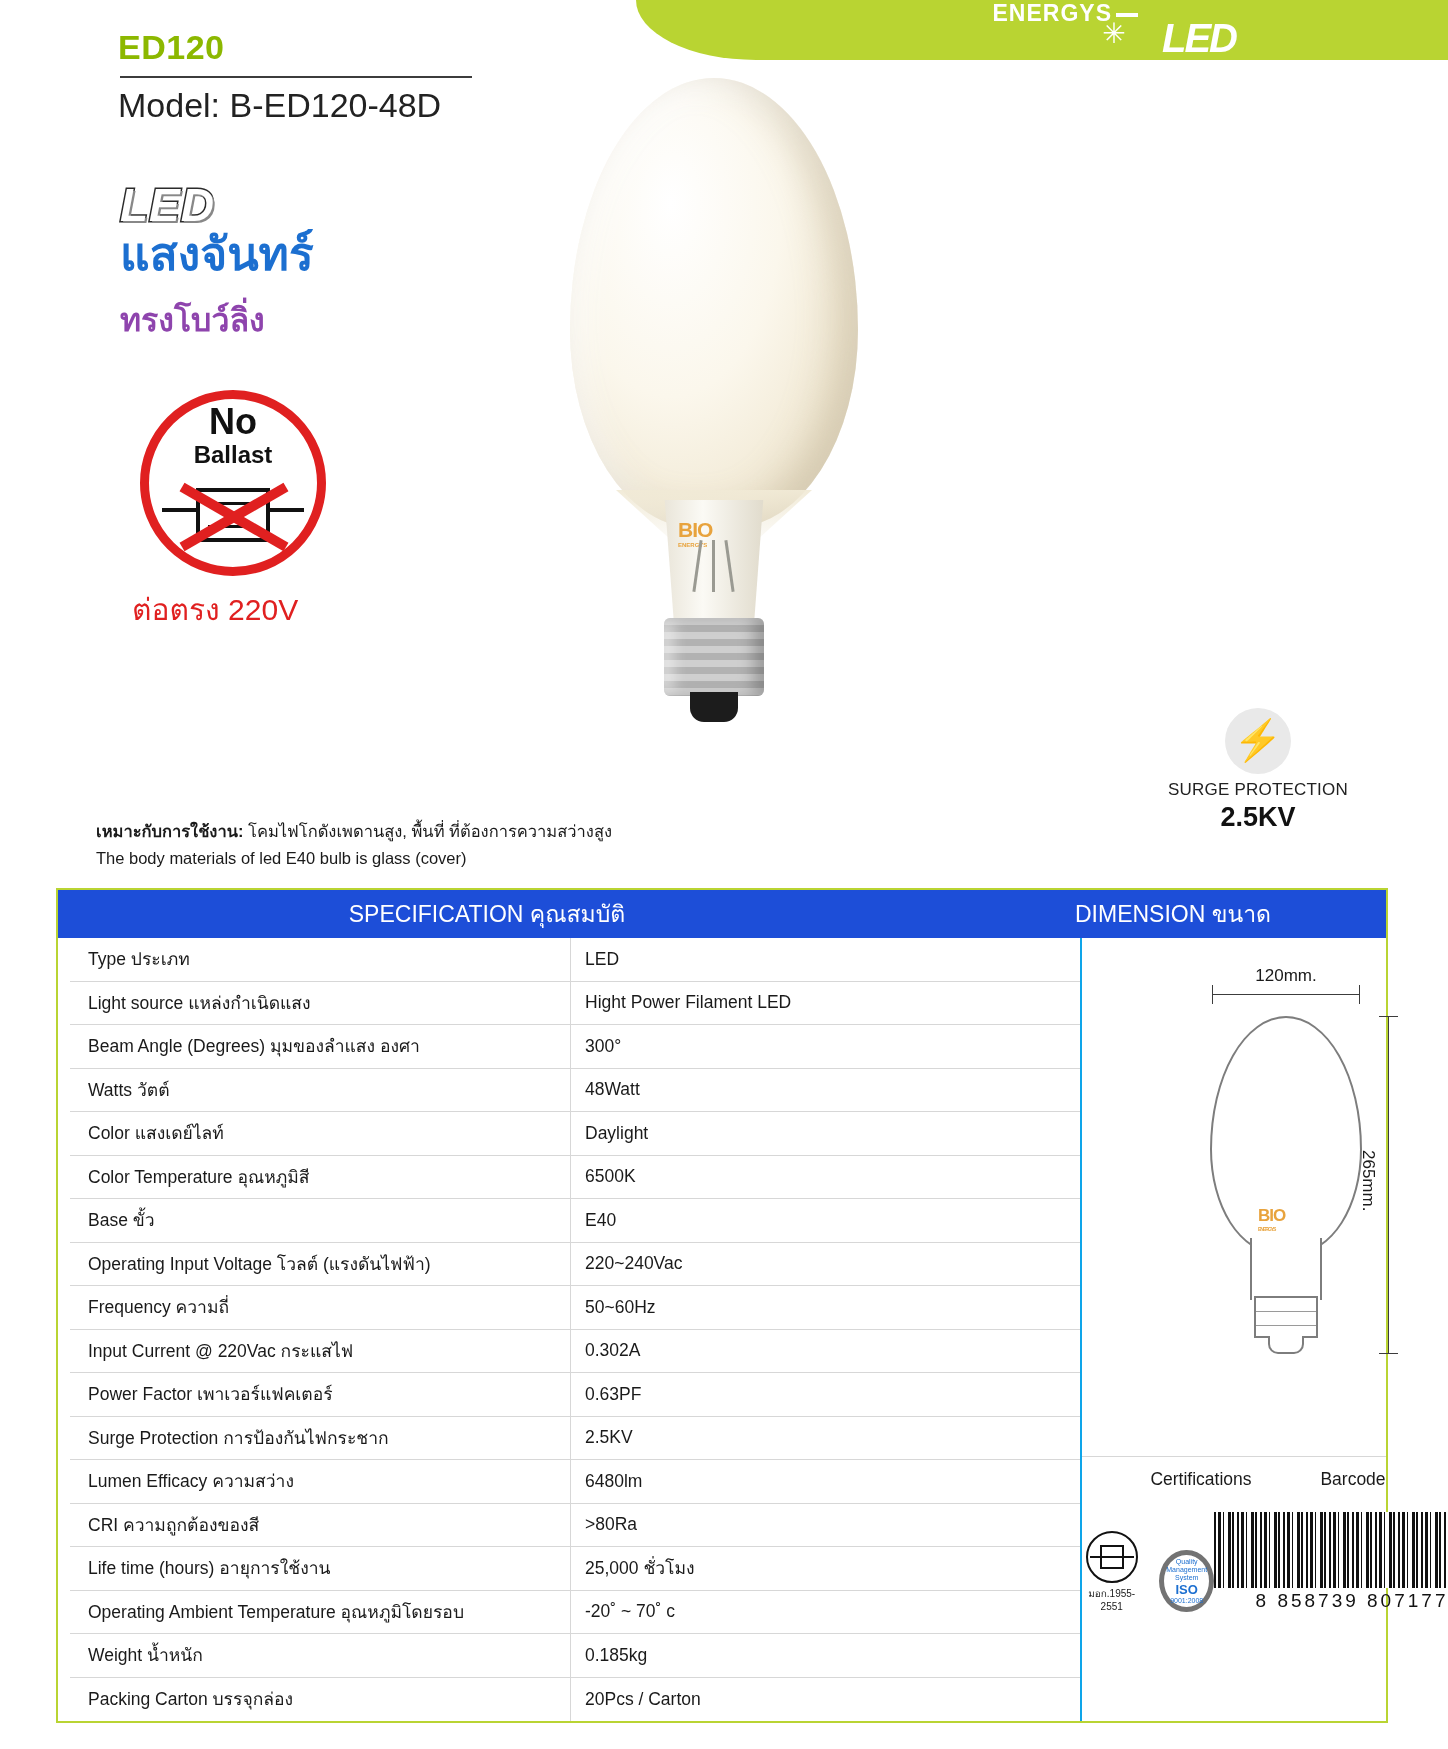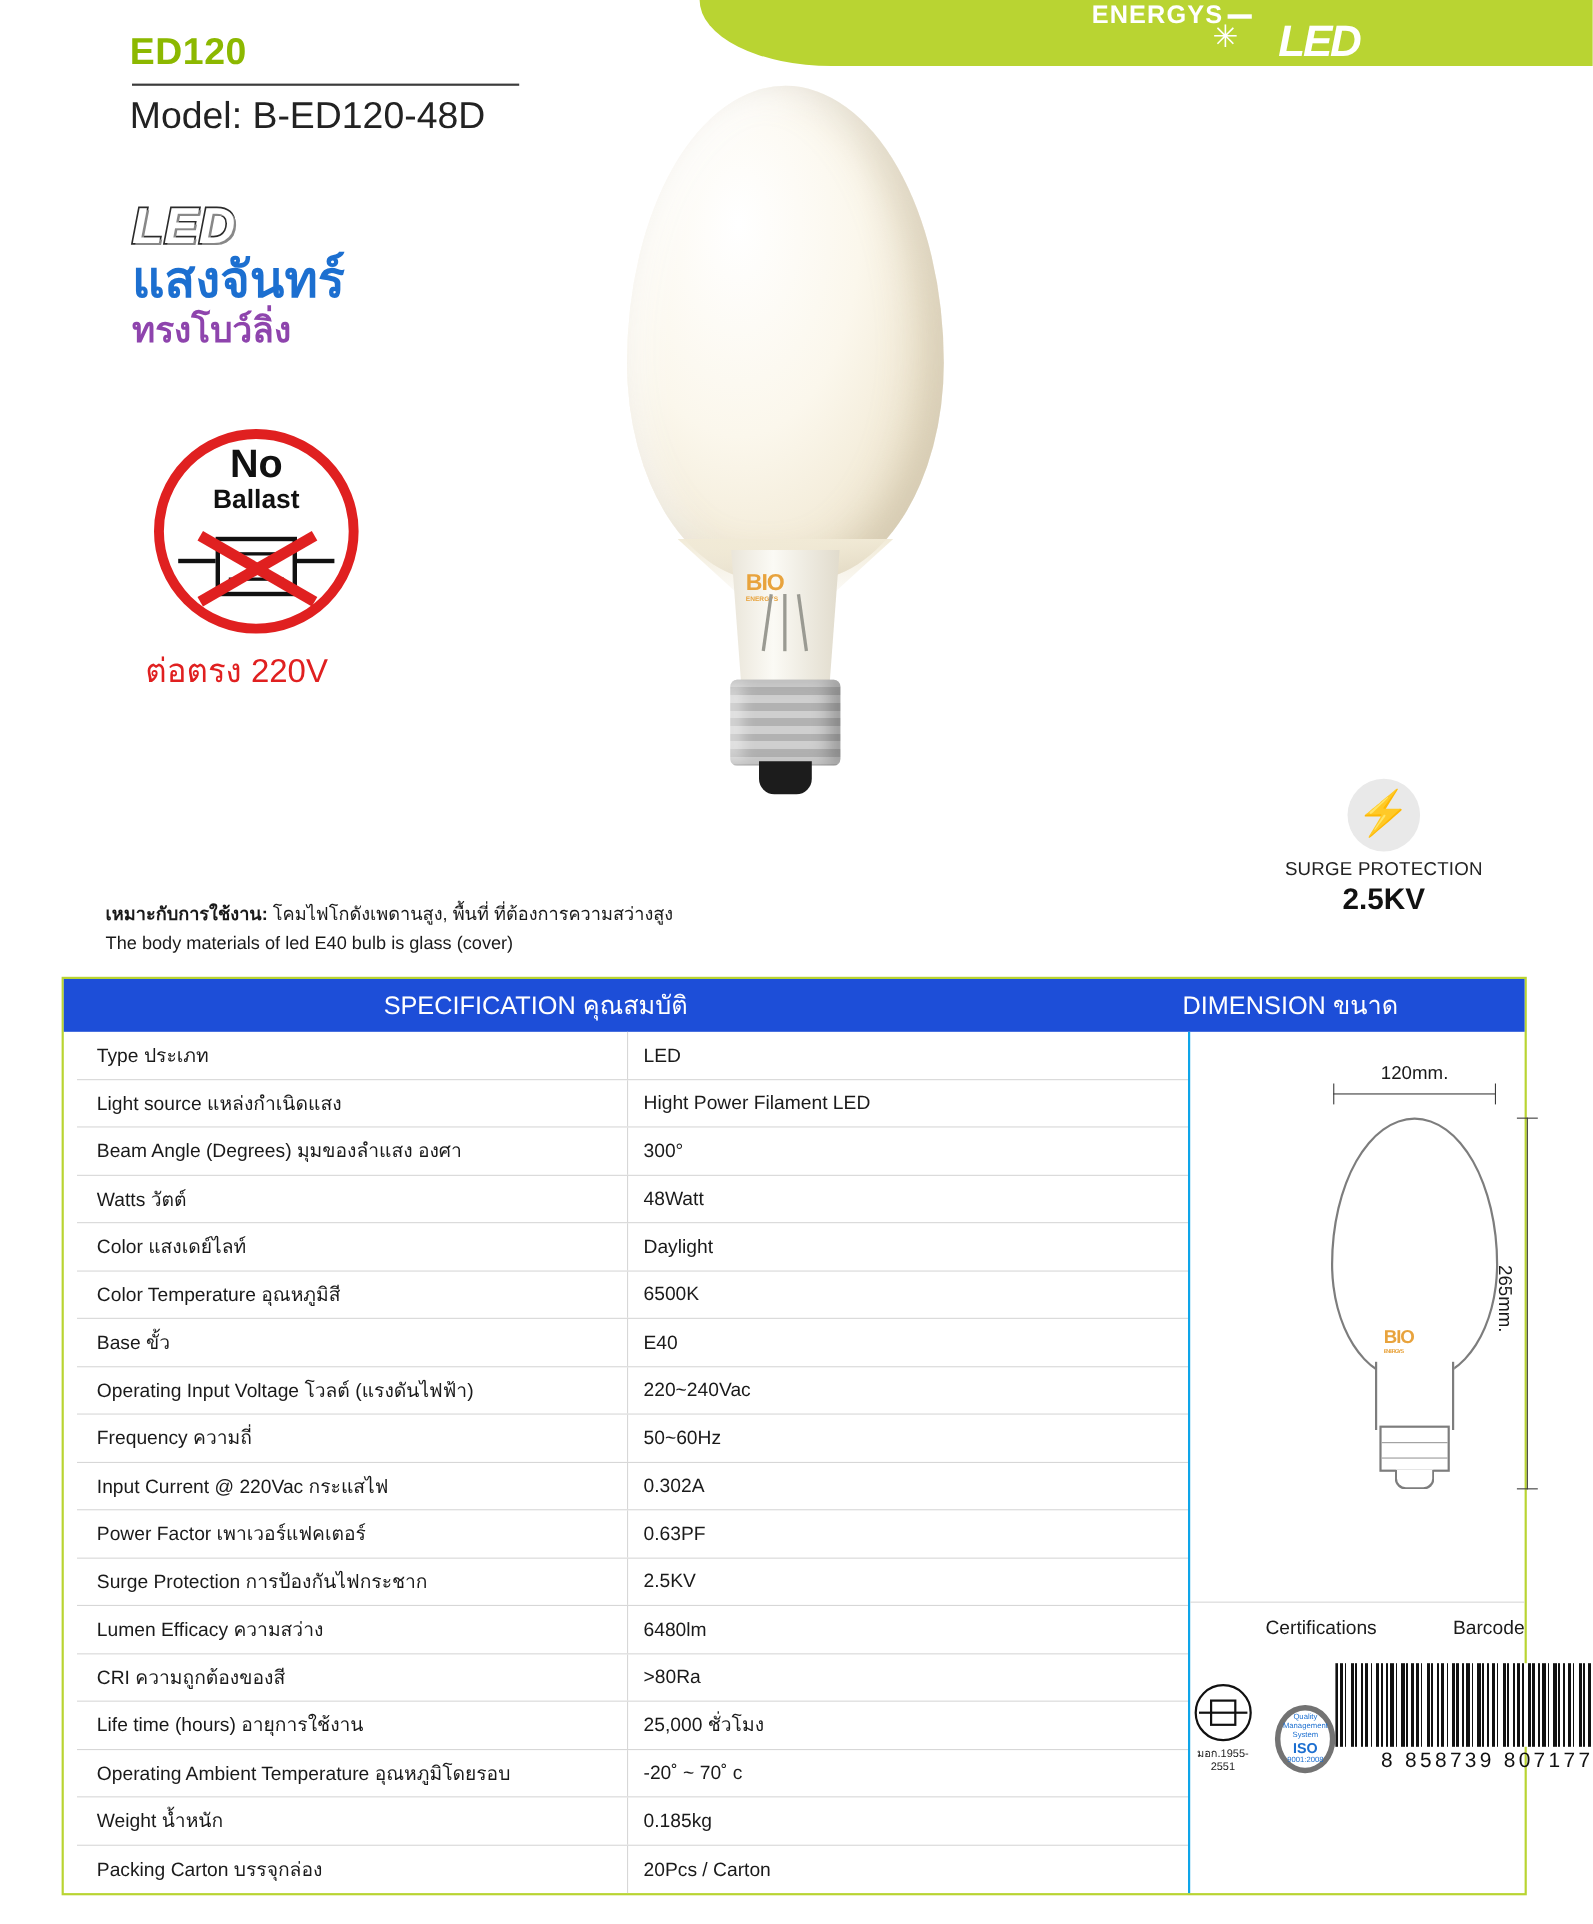--- a/index.html
+++ b/index.html
@@ -119,20 +119,21 @@
     -webkit-text-stroke: 3px #ffffff;
     paint-order: stroke fill;
   }
   .led-logo .l3 {
     font-size: 32px;
     font-weight: bold;
     color: #8e44ad;
     line-height: 40px;
     -webkit-text-stroke: 2px #ffffff;
     paint-order: stroke fill;
+    margin-top: 20px;
   }
 
   
   .no-ballast {
     position: absolute;
     top: 390px;
     left: 140px;
     width: 186px;
     height: 186px;
   }
@@ -565,21 +566,21 @@
     padding: 12px 0 0 0;
   }
   .df-cert-title {
     width: 238px;
     text-align: center;
     font-size: 17.5px;
     color: #1a1a1a;
   }
   .df-bar-title {
     flex: 1;
-    text-align: right;
+    text-align: center;
     font-size: 17.5px;
     color: #1a1a1a;
   }
   .df-content {
     display: flex;
     align-items: flex-end;
     margin-top: 22px;
   }
   .certs {
     width: 238px;

